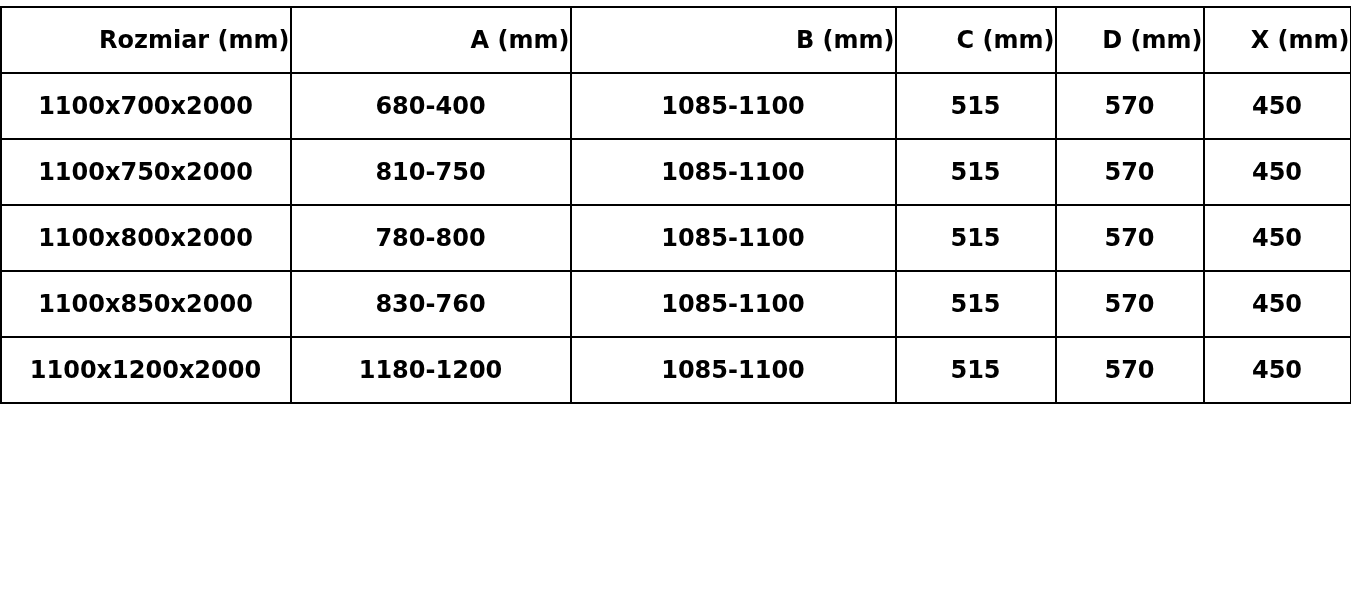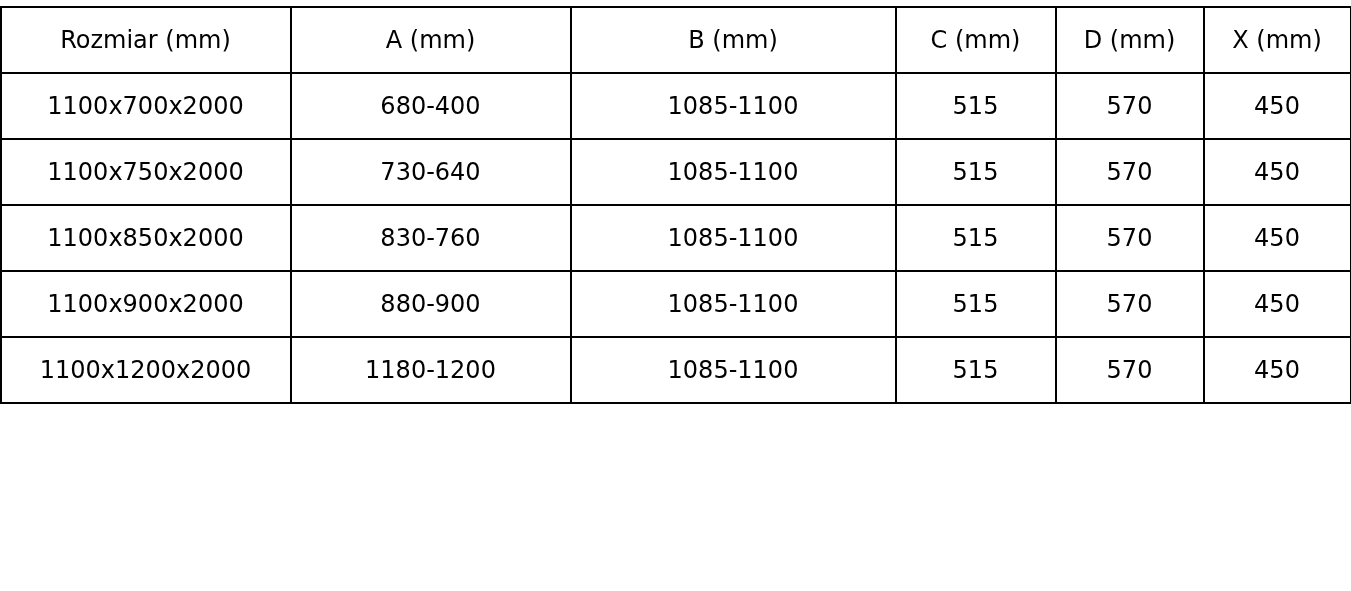--- a/index.html
+++ b/index.html
@@ -33,25 +33,26 @@
     border: 2px solid #000000;
     text-align: center;
     vertical-align: middle;
     font-size: 24px;
     line-height: 1.1;
     padding: 0;
     height: 64px;
     white-space: nowrap;
   }
   table.spec-table th {
-    font-weight: normal;
+    font-weight: bold;
     height: 64px;
+    text-align: right;
   }
   table.spec-table td {
-    font-weight: normal;
+    font-weight: bold;
     text-align: center;
   }
   
   col.c0 { width: 290px; }
   col.c1 { width: 280px; }
   col.c2 { width: 325px; }
   col.c3 { width: 160px; }
   col.c4 { width: 148px; }
   col.c5 { width: 147px; }
 </style>
@@ -82,37 +83,37 @@
       <tr>
         <td>1100x700x2000</td>
         <td>680-400</td>
         <td>1085-1100</td>
         <td>515</td>
         <td>570</td>
         <td>450</td>
       </tr>
       <tr>
         <td>1100x750x2000</td>
-        <td>730-640</td>
+        <td>810-750</td>
+        <td>1085-1100</td>
+        <td>515</td>
+        <td>570</td>
+        <td>450</td>
+      </tr>
+      <tr>
+        <td>1100x800x2000</td>
+        <td>780-800</td>
         <td>1085-1100</td>
         <td>515</td>
         <td>570</td>
         <td>450</td>
       </tr>
       <tr>
         <td>1100x850x2000</td>
         <td>830-760</td>
-        <td>1085-1100</td>
-        <td>515</td>
-        <td>570</td>
-        <td>450</td>
-      </tr>
-      <tr>
-        <td>1100x900x2000</td>
-        <td>880-900</td>
         <td>1085-1100</td>
         <td>515</td>
         <td>570</td>
         <td>450</td>
       </tr>
       <tr>
         <td>1100x1200x2000</td>
         <td>1180-1200</td>
         <td>1085-1100</td>
         <td>515</td>

